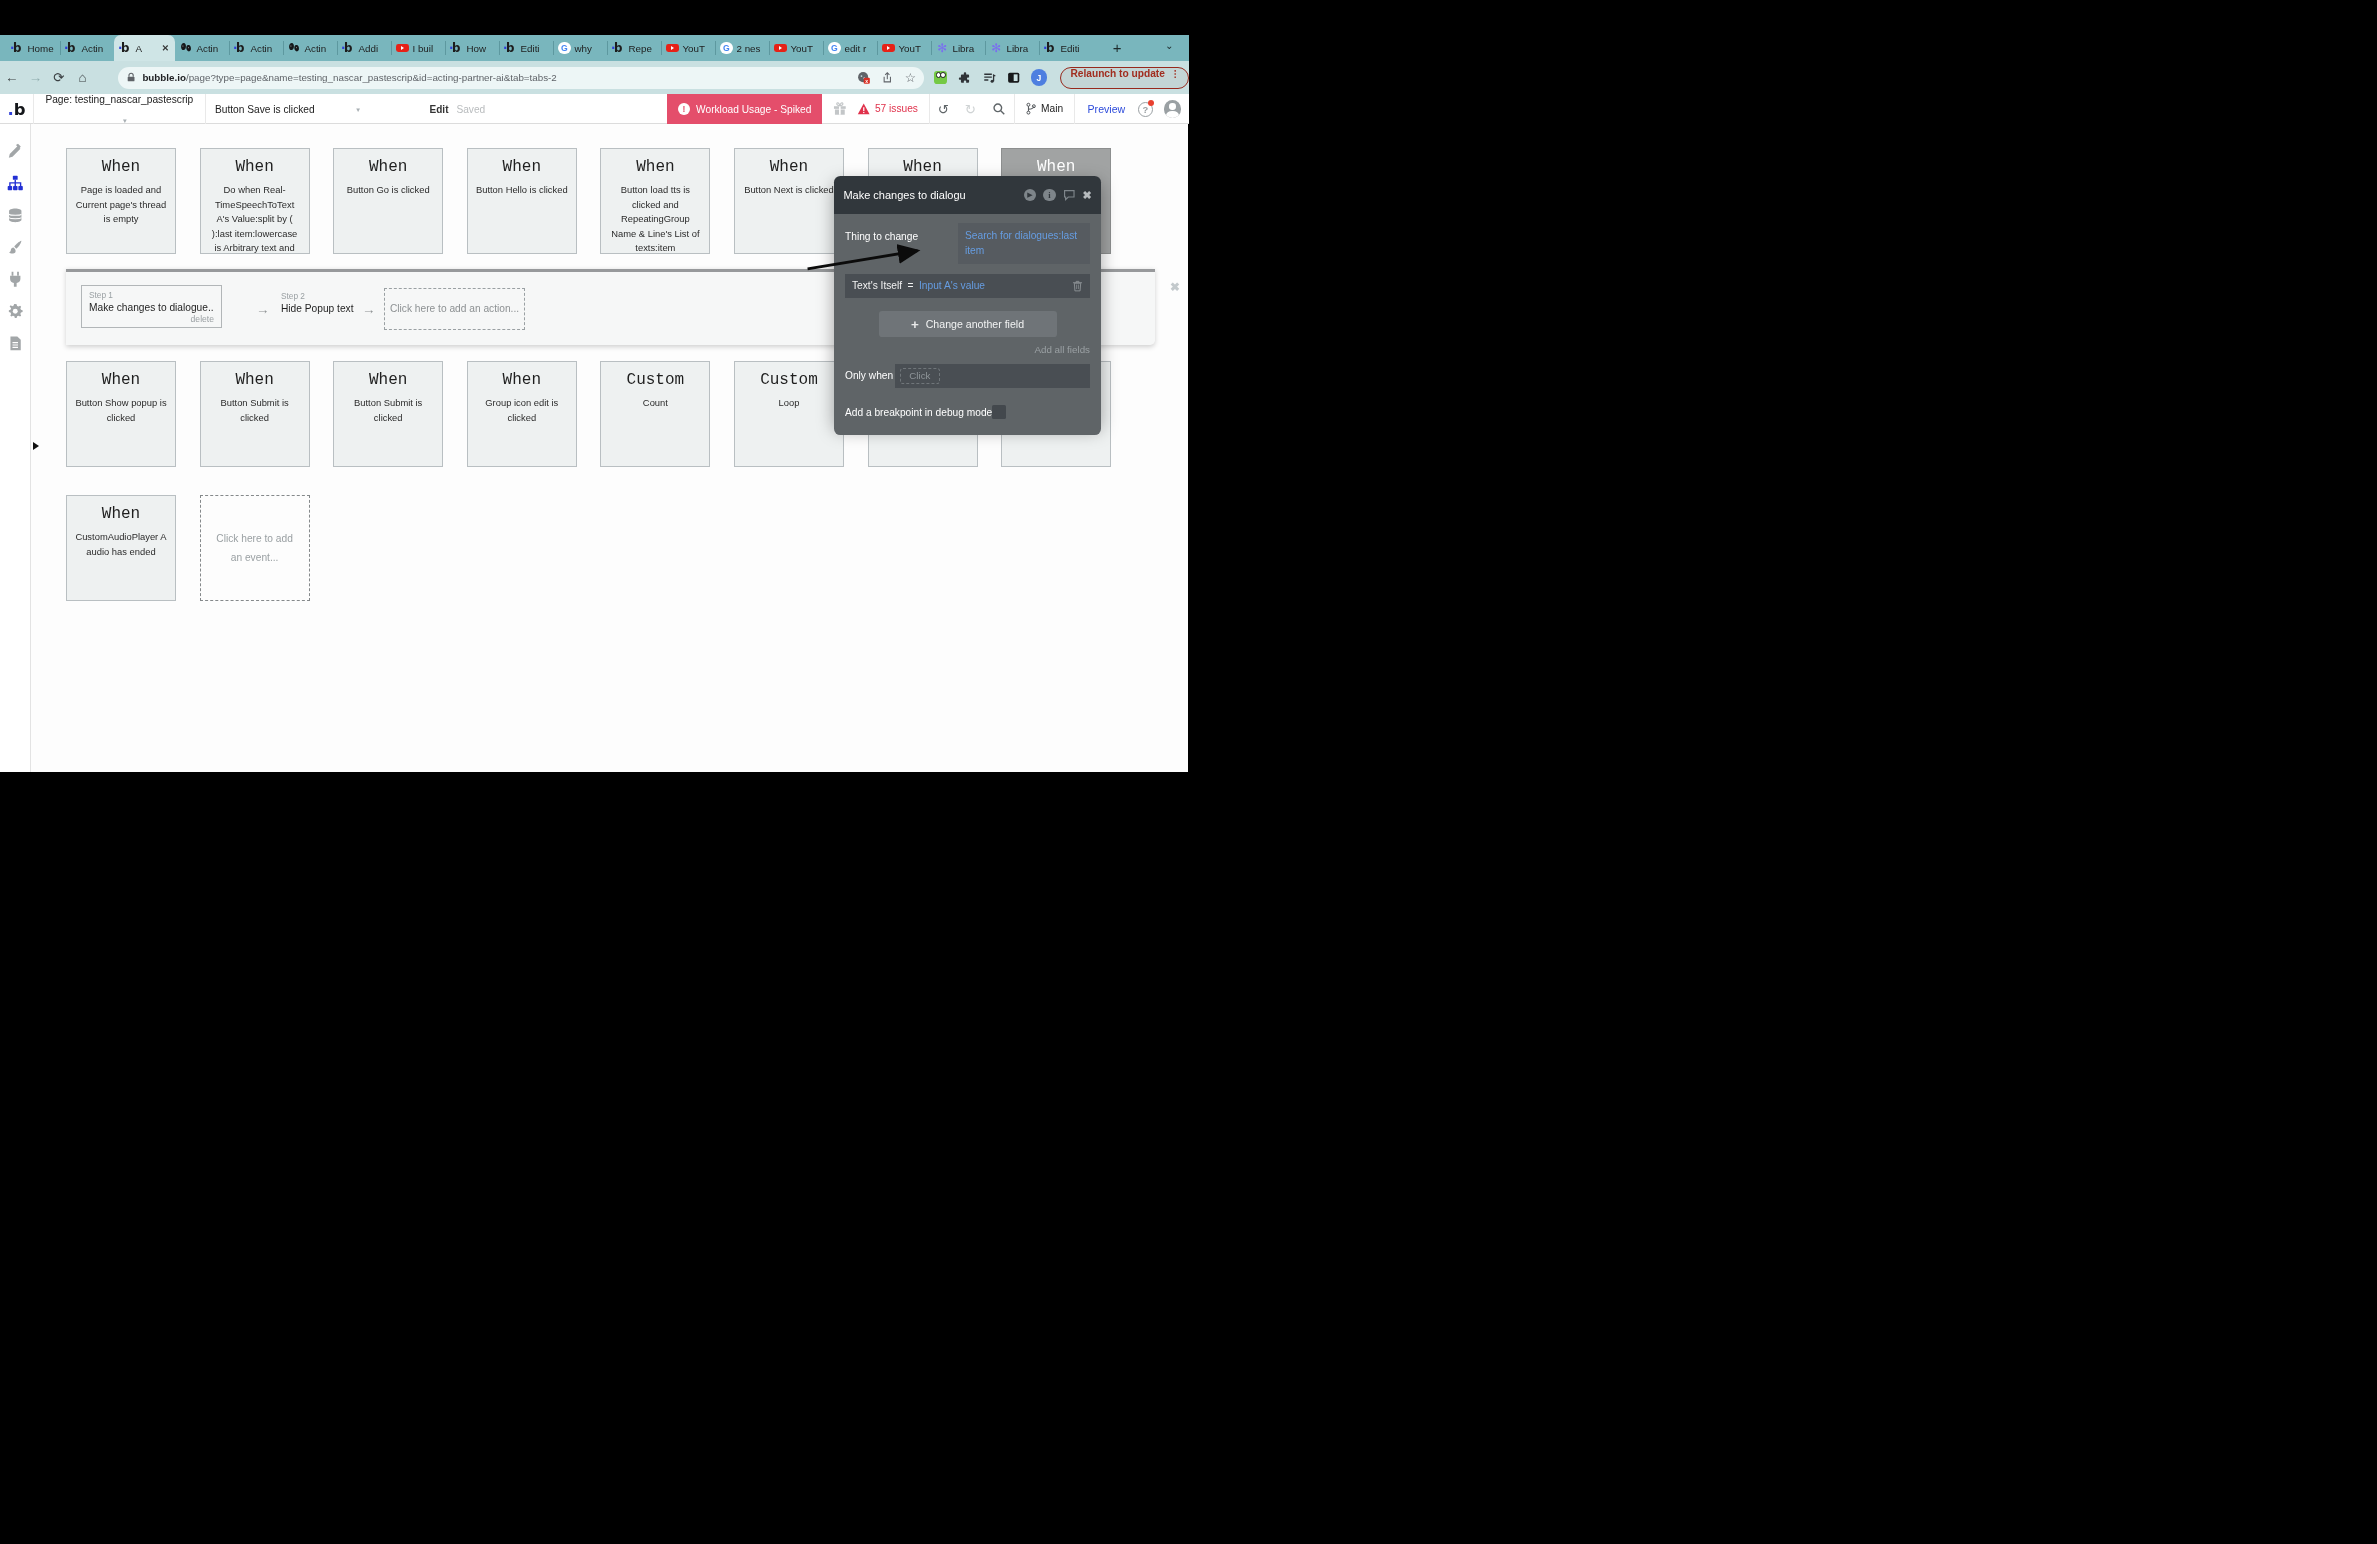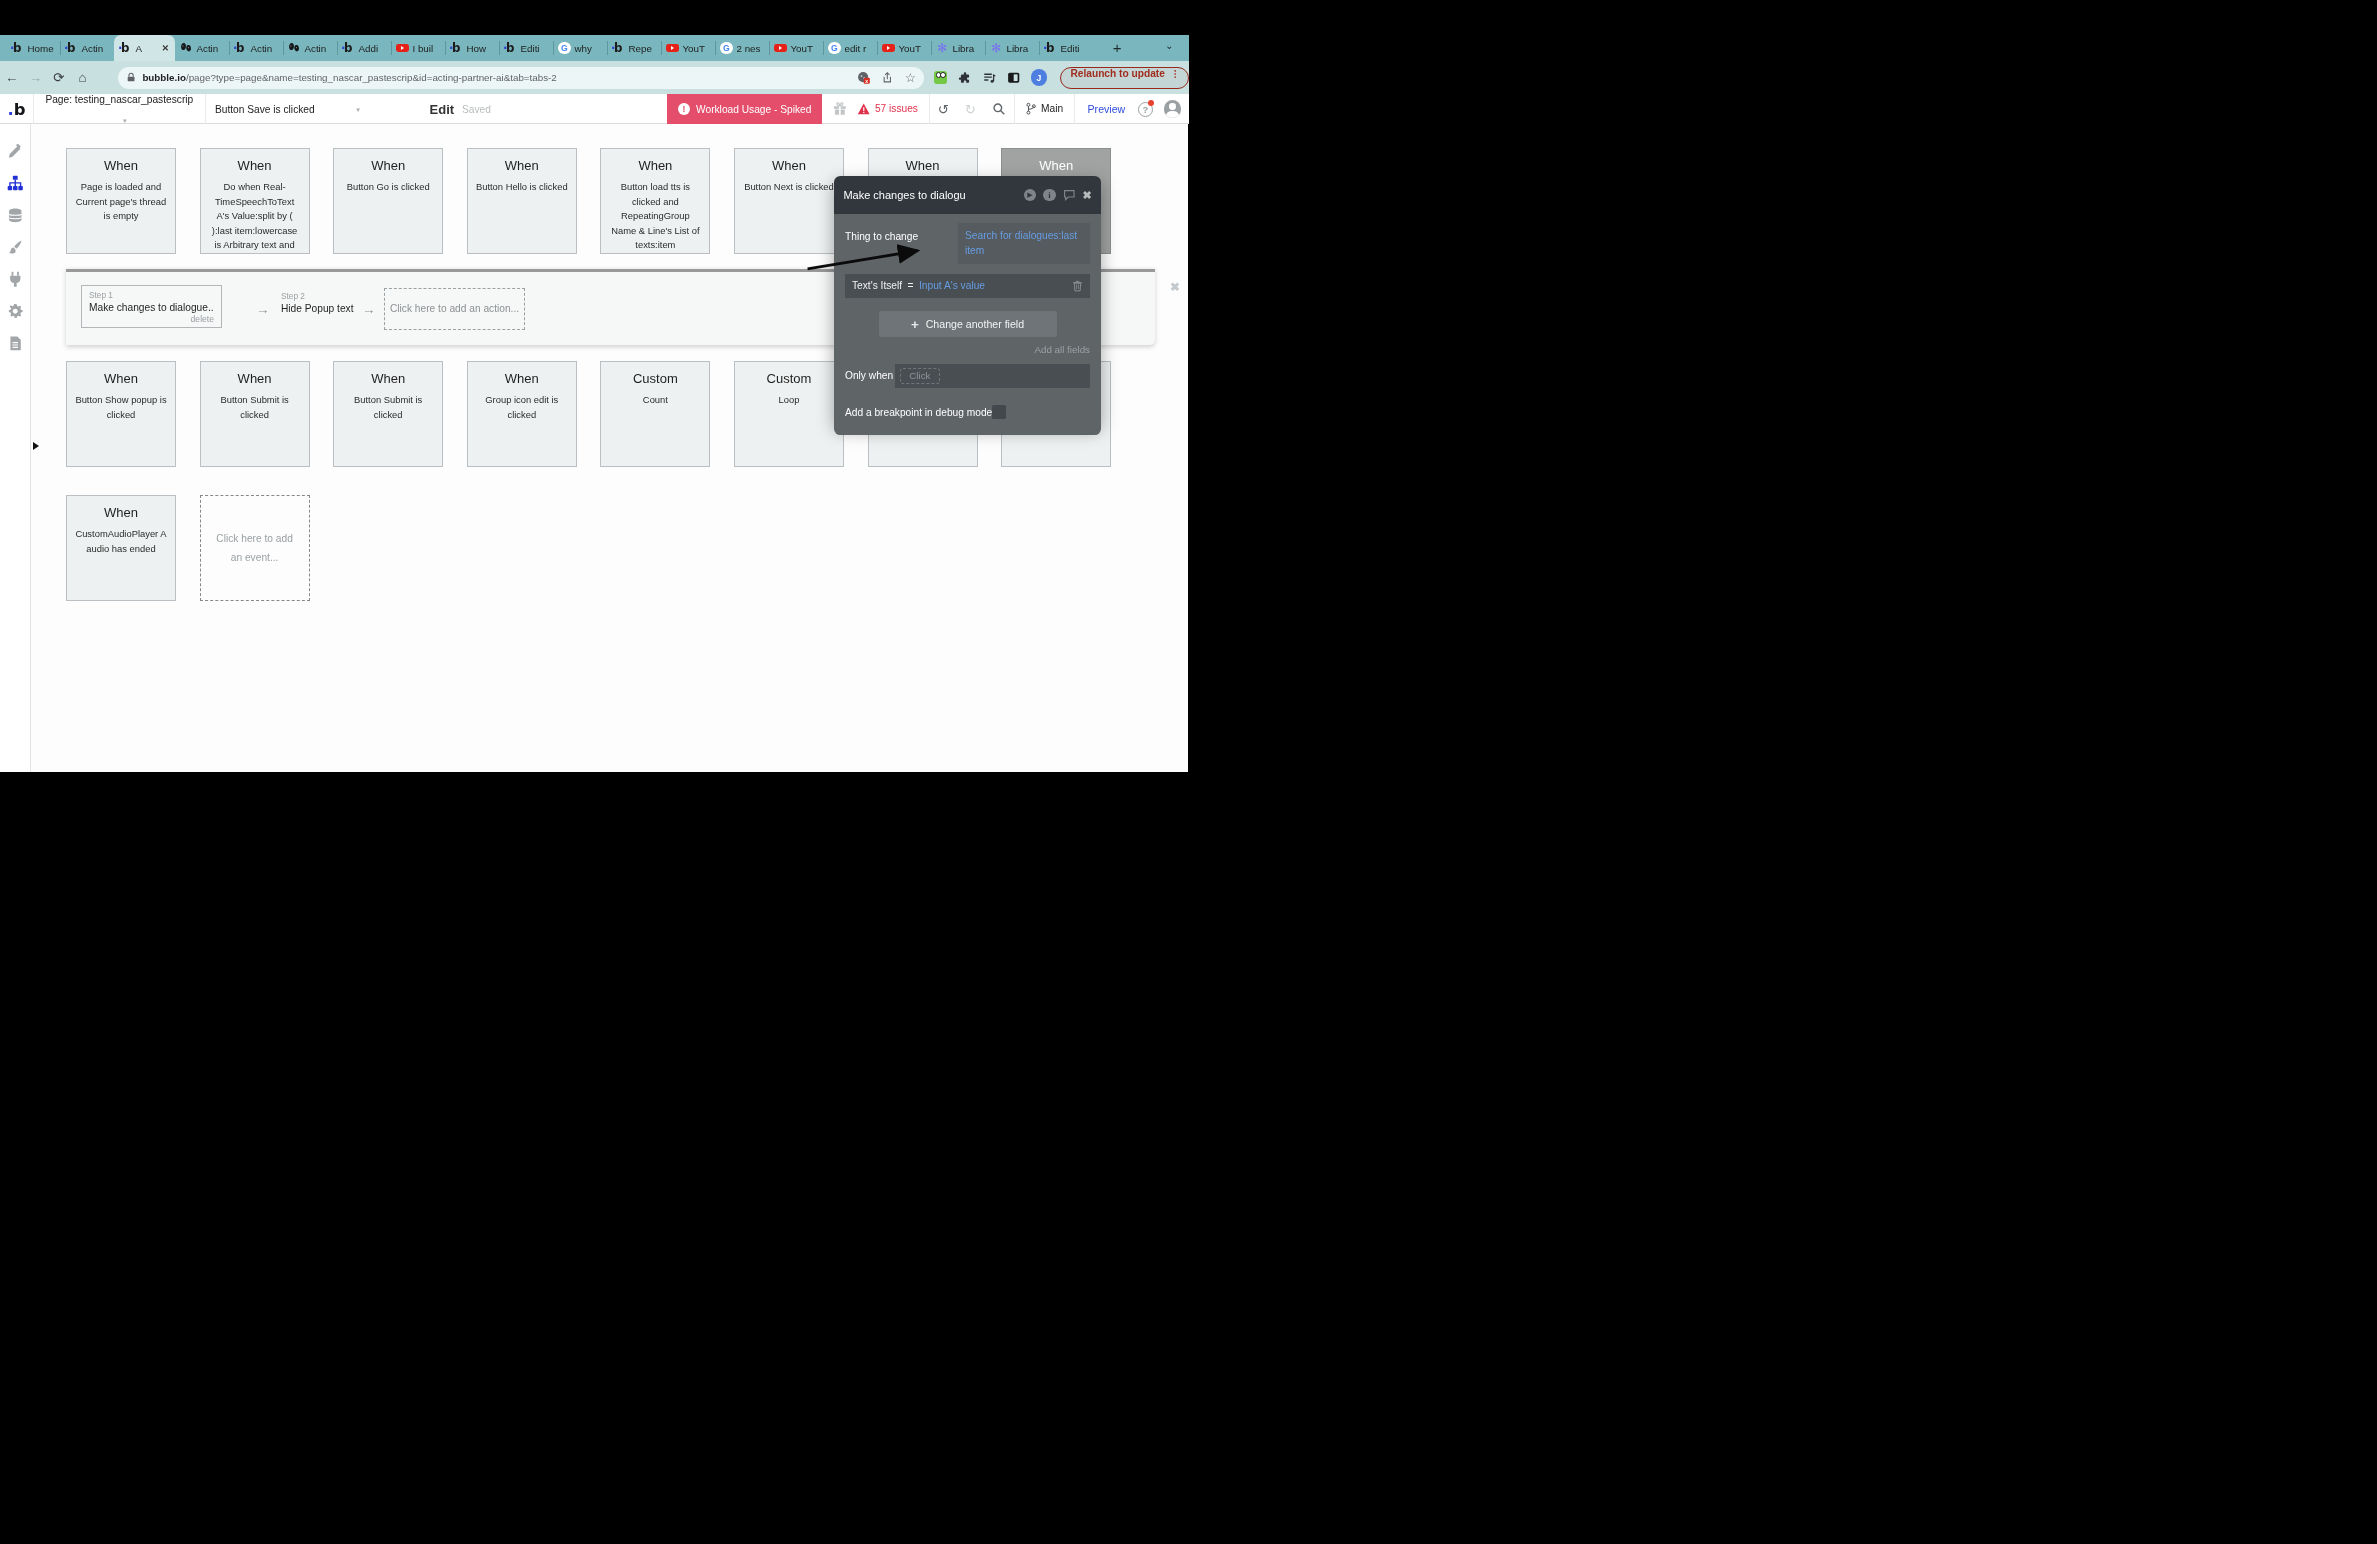--- a/index.html
+++ b/index.html
@@ -47,21 +47,21 @@
   .kebab { color:#a12d1f; font-weight:700; font-size:9.4px; letter-spacing:0; }
 
   
   .editorbar { position:absolute; left:0; top:94px; width:100%; height:30px; background:#fff; border-bottom:0.8px solid #dcdcdc; }
   .eb-left { position:absolute; left:0; top:0; height:30px; display:flex; align-items:center; }
   .eb-logo { width:33px; text-align:center; font-weight:700; font-size:16.5px; color:#14161a; font-family:"DejaVu Sans",sans-serif; }
   .eb-logo i { font-style:normal; color:#2f3fd8; }
   .eb-sep { width:0.8px; height:30px; background:#e9e9e9; }
   .eb-drop { display:flex; align-items:center; justify-content:space-between; height:30px; padding:0 9.4px; font-size:10.2px; color:#222; }
   .eb-caret { color:#a9b0b4; font-size:6.3px; margin-left:11px; }
-  .eb-edit { font-size:13px; font-weight:700; color:#333; margin:0 7.9px 0 11px;padding-left:48px; }
+  .eb-edit { font-size:10px; font-weight:700; color:#333; margin:0 7.9px 0 11px;padding-left:48px; }
   .eb-saved { font-size:10.2px; color:#b9bcbe; }
   .eb-right { position:absolute; right:0; top:0; height:30px; display:flex; align-items:center; }
   .workload { height:30px; background:#e44e6b; color:#fff; font-size:10.2px; display:flex; align-items:center; gap:6.3px; padding:0 11px; }
   .wl-info { width:11.8px; height:11.8px; background:#fff; color:#e44e6b; border-radius:50%; font-size:8.6px; font-weight:800; display:flex; align-items:center; justify-content:center; }
   .gift { margin:0 9.4px; color:#c3c6c8; }
   .issues { display:flex; align-items:center; gap:4.7px; color:#e0314b; font-size:10.2px; margin-right:11px; }
   .tool-ic { margin:0 7.9px; color:#5f6568; font-size:13.4px; }
   .tool-ic.dis { color:#cfd3d4; }
   .branch-wrap { display:flex; align-items:center; gap:3.9px; margin:0 11px; font-size:10.2px; color:#222; }
   .preview { color:#2d4bdb; font-size:10.6px; margin:0 12.6px; }
@@ -76,21 +76,21 @@
   .side-item { width:31px; height:32px; display:flex; align-items:center; justify-content:center; color:#a2a6a8; }
   .side-item:first-child { margin-top:11px; }
   .side-item.active { color:#2330d4; }
   .side-item svg { width:16.5px; height:16.5px; }
 
   
   .canvas { position:absolute; left:31px; top:124px; width:1157px; height:648px; background:#fdfdfd; overflow:hidden; }
   .cardrow { position:absolute; left:35px; display:flex; gap:23.6px; }
   .row1 { top:23.6px; } .row2 { top:237px; } .row3 { top:371px; }
   .card { width:110px; height:106px; background:#eef1f1; border:0.8px solid #b9bfc2; padding:9.4px 7px 0; text-align:center; overflow:hidden; flex:none; }
-  .card h3 { font-size:13px; font-weight:400; color:#1f1f1f; margin-bottom:7px; }
+  .card h3 { font-size:16px; font-weight:400; color:#1f1f1f; margin-bottom:7px;font-family:Liberation Mono, monospace; }
   .card p { font-size:9.4px; color:#2b2b2b; line-height:1.55; }
   .card.selected { background:#a1a3a3; border-color:#8d8f8f; }
   .card.selected h3, .card.selected p { color:#fff; }
   .card.dashed { background:transparent; border:1.2px dashed #85898b; display:flex; align-items:center; justify-content:center; padding:0 9.4px; }
   .card.dashed p { color:#9aa0a3; font-size:10.2px; line-height:1.9; }
 
   
   .strip { position:absolute; left:35px; top:145px; width:1089px; height:76px; background:#f6f7f7; border-top:3.9px solid #97999b; border-radius:0 0 4.7px 0; box-shadow:0 1.6px 5.5px rgba(0,0,0,.18); }
   .step-box { position:absolute; left:15px; top:13.4px; width:141px; height:43px; border:0.8px solid #b2b6b8; padding:3.9px 7px 0; }
   .step-label { font-size:8.3px; color:#9aa0a3; }

